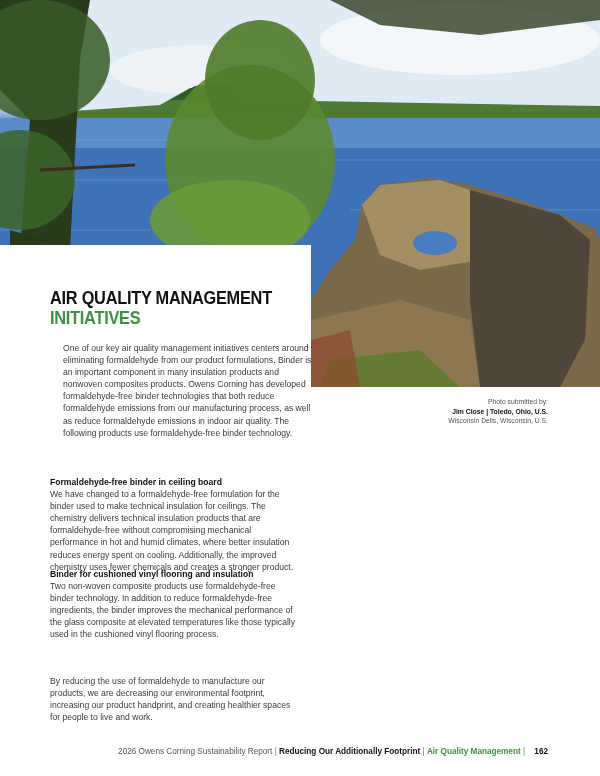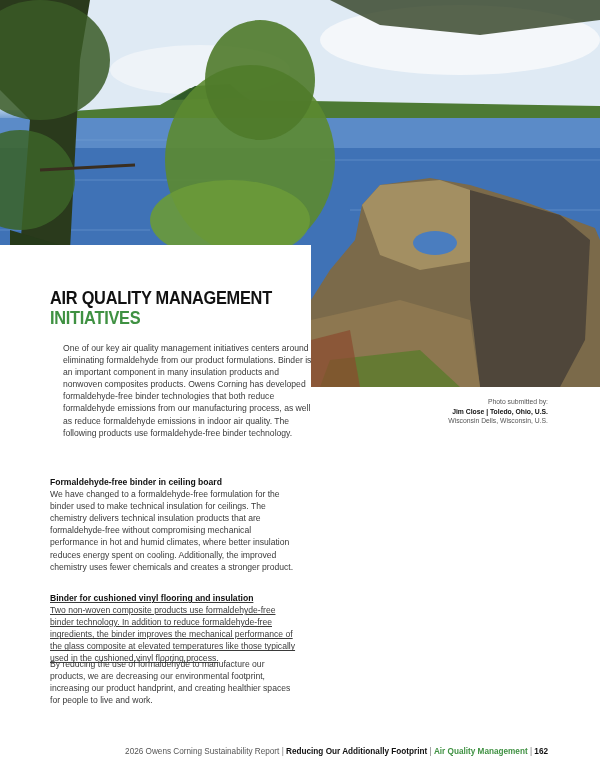--- a/index.html
+++ b/index.html
@@ -31,35 +31,35 @@
 
     .body-text {
       position: absolute; left: 50px; width: 250px;
       font-size: 8.6px; line-height: 12.1px; color: #3a3a3a;
     }
     .body-text p { margin: 0; }
     .sub-heading { font-weight: 700; color: #111; }
 
     .p1 { top: 342px; margin-left: 13px; }
     .s1 { top: 431px; margin-top: 45px; }
-    .s2 { top: 592px; text-decoration: underline; }
-    .p4 { top: 658px; }
+    .s2 { top: 568px; }
+    .p4 { top: 675px; }
 
     .credit {
       position: absolute; right: 52px; top: 397px; text-align: right;
       font-size: 6.8px; line-height: 9.5px; color: #555;
     }
     .credit .name { font-weight: 700; color: #111; }
 
     .footer {
       position: absolute; right: 52px; top: 747px; font-size: 8.2px; color: #555; white-space: nowrap;
     }
     .footer .section { font-weight: 700; color: #111; }
     .footer .topic { font-weight: 700; color: #3f9142; }
-    .footer .page { font-weight: 700; color: #111; }
+    .footer .page { font-weight: 700; color: #111; margin-left: 7px; }
     .footer .sep { color: #777; }
   </style>
 </head>
 <body>
 
 <div class="photo">
   <svg width="600" height="387" viewBox="0 0 600 387">
 
     <rect x="0" y="0" width="600" height="110" fill="#dfeaf4"></rect>
     <ellipse cx="460" cy="40" rx="140" ry="35" fill="#f4f7fa"></ellipse>

